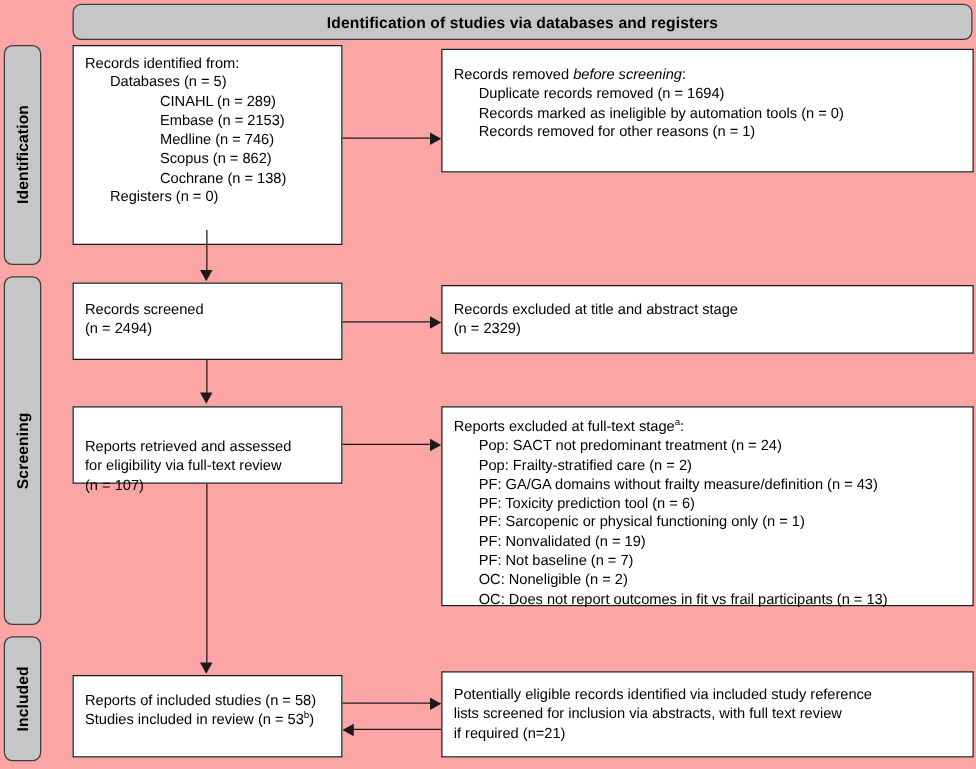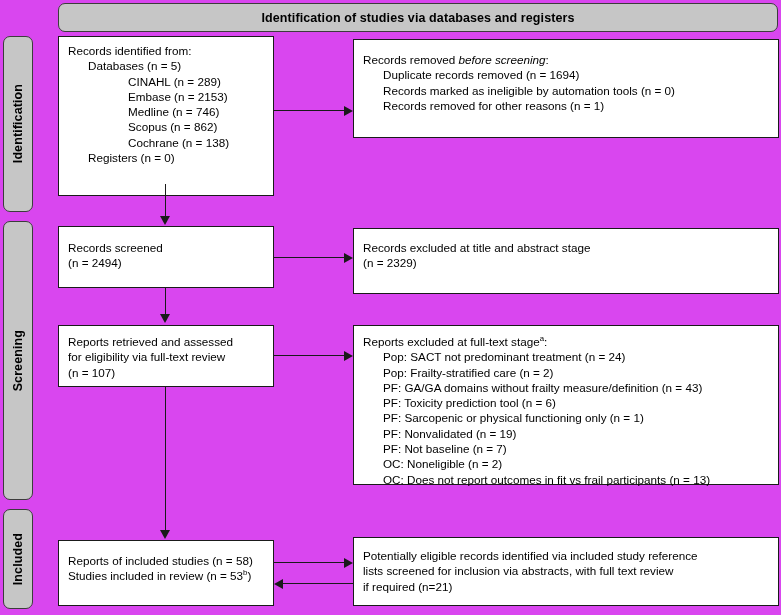--- a/index.html
+++ b/index.html
@@ -7,21 +7,21 @@
     padding: 0;
     background: #ffffff;
   }
   body {
     font-family: "Liberation Sans", sans-serif;
   }
   #canvas {
     position: relative;
     width: 781px;
     height: 615px;
-    background: #d946ef;
+    background: #fca5a5;
     overflow: hidden;
   }
   .stage-bar {
     position: absolute;
     background: #c6c6c6;
     border: 1px solid #3c3c3c;
     border-radius: 7px;
     box-sizing: border-box;
     display: flex;
     align-items: center;
@@ -124,32 +124,32 @@
   <div class="arrow right" style="left:344px; top:105.5px;"></div>
 
   <div class="conn v" style="left:165px; top:184px; width:1.4px; height:34px;"></div>
   <div class="arrow down" style="left:160.4px; top:216px;"></div>
 
   <div class="fbox" style="left:58px; top:226px; width:216px; height:62px; padding-top:13px;">
     <div class="ln">Records screened</div>
     <div class="ln">(n = 2494)</div>
   </div>
 
-  <div class="fbox" style="left:353px; top:228px; width:426px; height:66px; padding-top:11px;">
+  <div class="fbox" style="left:353px; top:228px; width:426px; height:55px; padding-top:11px;">
     <div class="ln">Records excluded at title and abstract stage</div>
     <div class="ln">(n = 2329)</div>
   </div>
 
   <div class="conn h" style="left:274px; top:257px; width:70px;"></div>
   <div class="arrow right" style="left:344px; top:252.5px;"></div>
 
   <div class="conn v" style="left:165px; top:288px; width:1.4px; height:28px;"></div>
   <div class="arrow down" style="left:160.4px; top:314px;"></div>
 
-  <div class="fbox" style="left:58px; top:325px; width:216px; height:62px; padding-top:8px;">
+  <div class="fbox" style="left:58px; top:325px; width:216px; height:62px; padding-top:24px;">
     <div class="ln">Reports retrieved and assessed</div>
     <div class="ln">for eligibility via full-text review</div>
     <div class="ln">(n = 107)</div>
   </div>
 
   <div class="fbox" style="left:353px; top:325px; width:426px; height:160px; padding-top:8px;">
     <div class="ln"><span>Reports excluded at full-text stage</span><sup>a</sup><span>:</span></div>
     <div class="ln ind1">Pop: SACT not predominant treatment (n = 24)</div>
     <div class="ln ind1">Pop: Frailty-stratified care (n = 2)</div>
     <div class="ln ind1">PF: GA/GA domains without frailty measure/definition (n = 43)</div>

